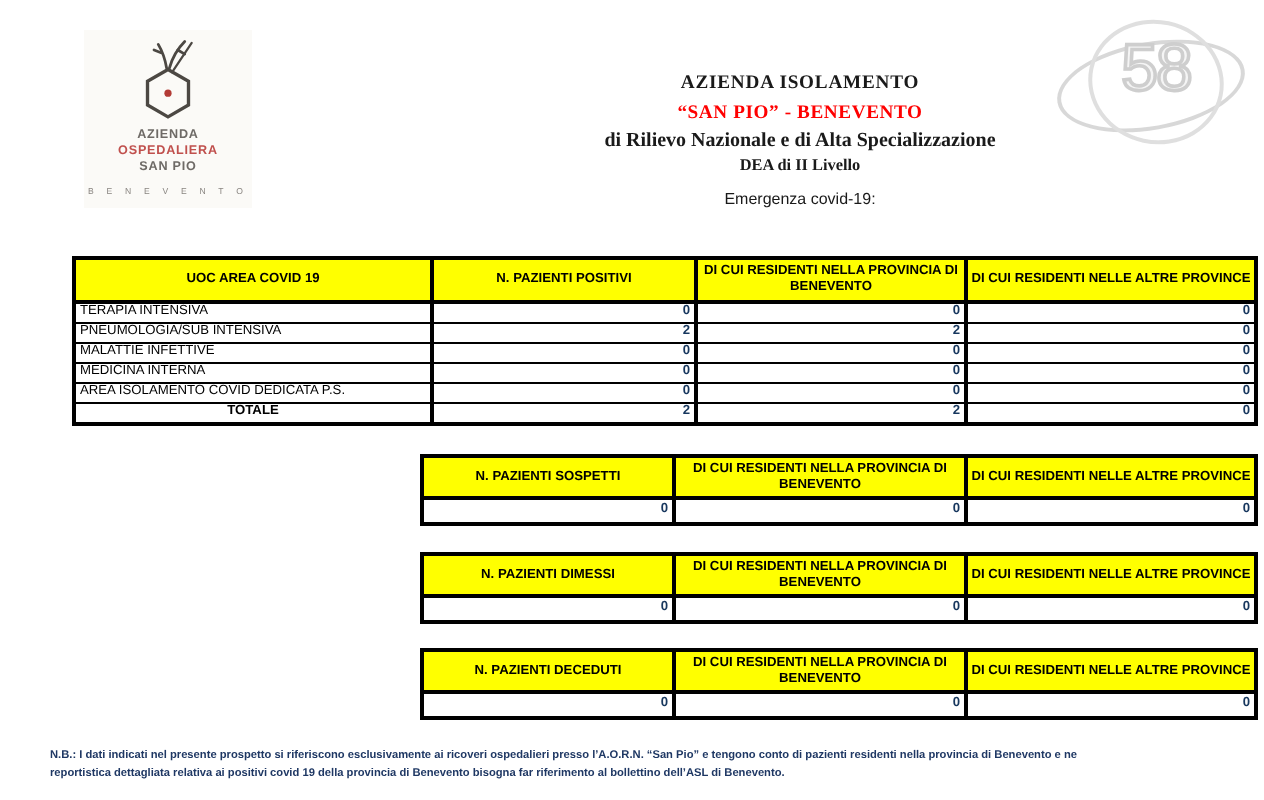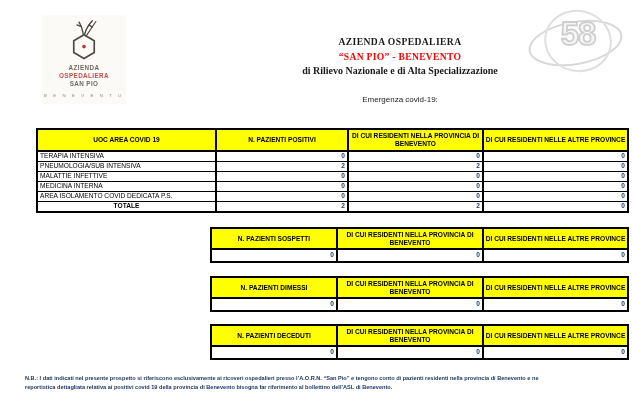--- a/index.html
+++ b/index.html
@@ -14,21 +14,21 @@
   .lg2{color:#c0504d;}
   .lg4{font-size:4.3px;color:#8a8682;letter-spacing:2.6px;margin-top:4px;font-weight:normal;}
 
   
   .watermark{position:absolute;left:528px;top:8px;width:100px;height:68px;opacity:.85;}
   .wm-e1{position:absolute;left:0;top:13px;width:91px;height:40px;border:2.5px solid #d2d2d2;
          border-radius:50%;transform:rotate(-10deg);}
   .wm-e2{position:absolute;left:16px;top:2px;width:64px;height:58px;border:2px solid #dadada;
          border-radius:50%;transform:rotate(12deg);}
   .wm-text{position:absolute;left:0;top:4px;width:100%;text-align:center;font-size:33px;
-         line-height:44px;font-weight:bold;color:#f4f4f4;-webkit-text-stroke:1.8px #c6c6c6;
+         line-height:44px;font-weight:normal;color:#f4f4f4;-webkit-text-stroke:1.8px #c6c6c6;
          letter-spacing:-1px;}
 
   
   .header{position:absolute;left:265px;top:36px;width:270px;text-align:center;
           font-family:"Liberation Serif", serif;font-weight:bold;color:#1a1a1a;}
   .h-t1{font-size:9.6px;letter-spacing:.4px;}
   .h-t2{font-size:9.6px;color:#ff0000;margin-top:4px;letter-spacing:.3px;}
   .h-t3{font-size:10px;margin-top:3px;}
   .h-t4{font-size:8.2px;margin-top:2px;}
   .subtitle{position:absolute;left:265px;top:94px;width:270px;text-align:center;
@@ -80,23 +80,24 @@
     <div class="lg lg4">B E N E V E N T O</div>
   </div>
 
   <div class="watermark">
     <div class="wm-e1"></div>
     <div class="wm-e2"></div>
     <div class="wm-text">58</div>
   </div>
 
   <div class="header">
-    <div class="h-t1">AZIENDA OSPEDALIERA</div>
+    <div class="h-t1">AZIENDA ISOLAMENTO</div>
     <div class="h-t2">“SAN PIO” - BENEVENTO</div>
     <div class="h-t3">di Rilievo Nazionale e di Alta Specializzazione</div>
+    <div class="h-t4">DEA di II Livello</div>
   </div>
   <div class="subtitle">
     <div>Emergenza covid-19:</div>
   </div>
 
   <table class="main">
     <colgroup>
         <col style="width:179px">
         <col style="width:132px">
         <col style="width:135px">

